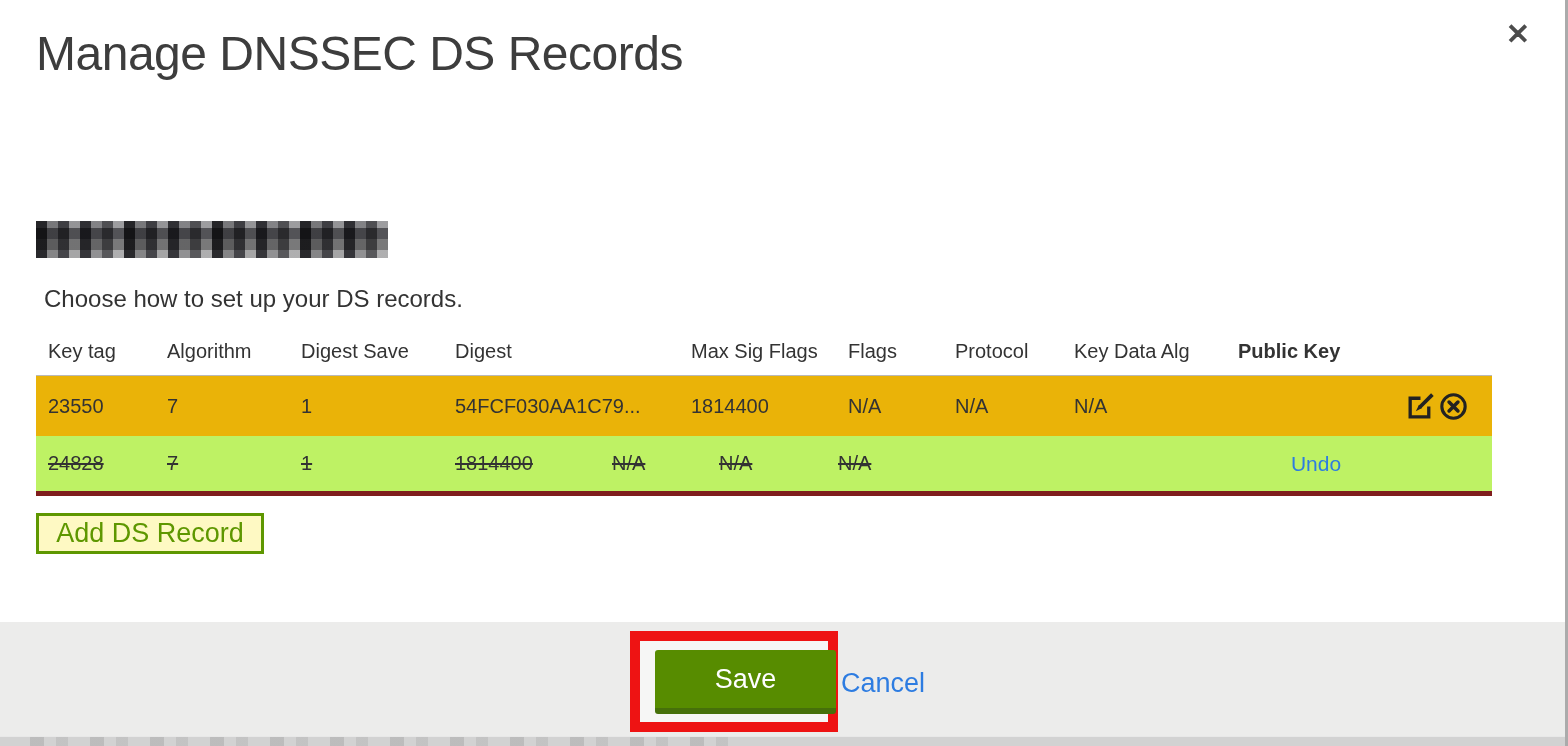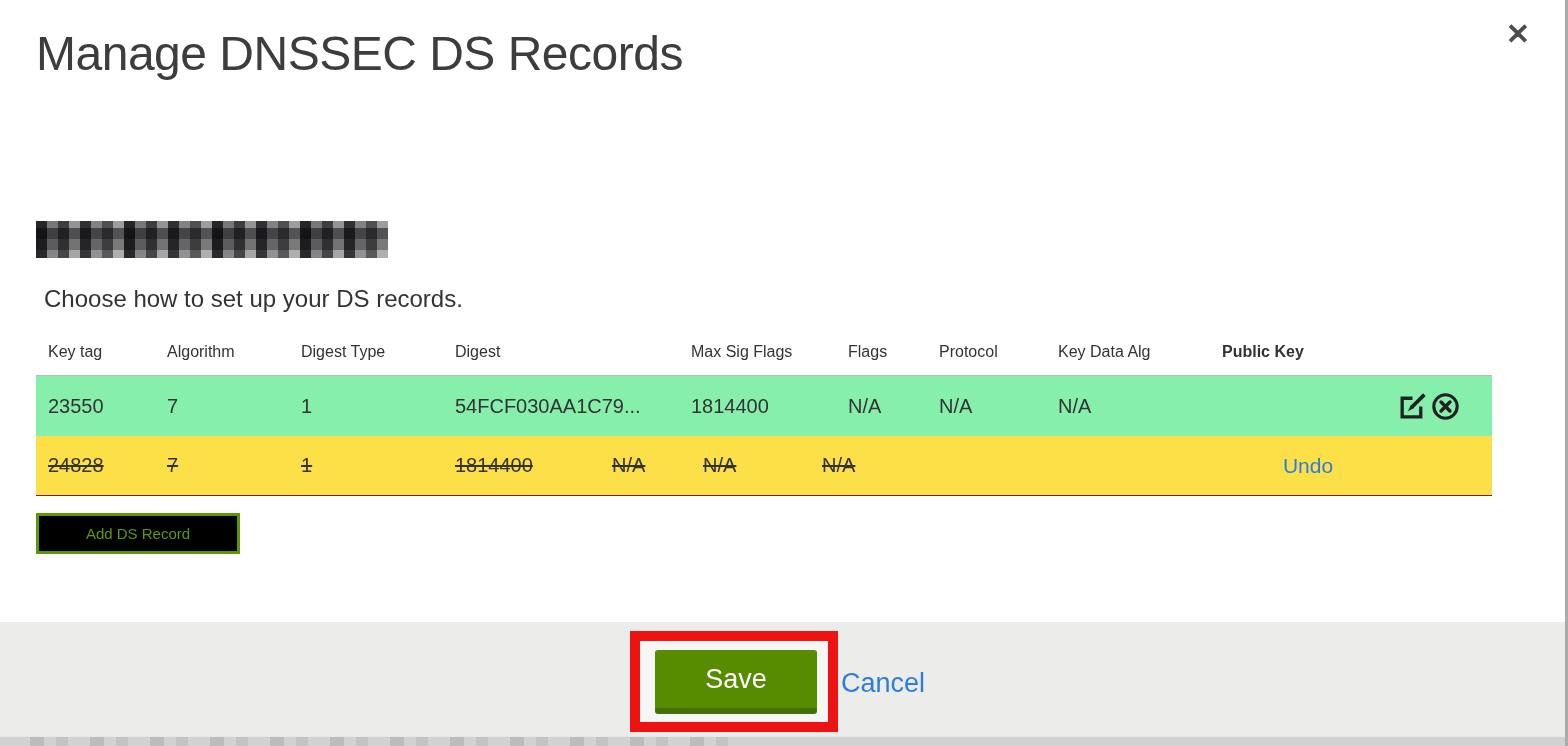--- a/index.html
+++ b/index.html
@@ -54,53 +54,53 @@
     position: absolute; left: 44px; top: 285px;
     font-size: 24px; color: #333;
   }
 
   
   .ds-table {
     position: absolute; left: 36px; top: 328px; width: 1456px;
   }
   .trow { display: flex; align-items: center; padding-left: 12px; }
   .thead { height: 47px; }
-  .th { font-size: 16px; color: #333; font-weight: 400; }
+  .th { font-size: 20px; color: #333; font-weight: 400; }
   .tr1 {
-    height: 61px; background: #86efac;
+    height: 61px; background: #eab308;
     border-top: 1px solid #b9b9b9;
   }
   .tr2 {
-    height: 60px; background: #fde047;
-    border-bottom: 1px solid #7f1d1d;
+    height: 60px; background: #bef264;
+    border-bottom: 5px solid #7f1d1d;
   }
   .td { font-size: 20px; color: #333; }
   .deleted .td.strik { text-decoration: line-through; }
   .c1 { width: 119px; } .c2 { width: 134px; } .c3 { width: 154px; }
   .c4 { width: 236px; } .c5 { width: 157px; } .c6 { width: 91px; }
-  .c7 { width: 119px; } .c8 { width: 164px; } .c9 { width: 150px; font-weight: bold; }
+  .c7 { width: 119px; margin-left: 16px; } .c8 { width: 164px; } .c9 { width: 150px; font-weight: bold; }
   .c-act {
     flex: 1; display: flex; justify-content: center; align-items: center;
     padding-right: 6px; gap: 1px;
   }
   .icon-btn {
     display: inline-flex; align-items: center; justify-content: center;
     width: 32px; height: 32px; cursor: pointer; background: none; border: none;
   }
   .undo-link, .cancel-link {
     color: #2d7ce1; text-decoration: none; cursor: pointer;
   }
   .undo-link { font-size: 21px; padding-right: 6px; }
 
   
   .add-btn {
     position: absolute; left: 36px; top: 513px;
-    width: 204px; height: 41px;
-    background: #000000; border: 3px solid #5e9700;
-    color: #5e9700; font-size: 15px; font-family: "Liberation Sans", sans-serif;
+    width: 228px; height: 41px;
+    background: #fef9c3; border: 3px solid #5e9700;
+    color: #5e9700; font-size: 27px; font-family: "Liberation Sans", sans-serif;
     cursor: pointer;
   }
 
   
   .footer {
     position: absolute; left: 0; top: 622px; width: 1568px; height: 114px;
     background: #ececeb;
   }
   .bottom-strip {
     position: absolute; left: 0; top: 736px; width: 1568px; height: 10px;
@@ -113,21 +113,21 @@
   }
   .annotation-box {
     position: absolute; left: 630px; top: 631px;
     width: 208px; height: 101px;
     border: 10px solid #ee1313;
     background: #f6f6f5;
     z-index: 10;
   }
   .save-btn {
     position: absolute; left: 655px; top: 650px;
-    width: 162px; height: 64px;
+    width: 181px; height: 64px;
     background: #578c00; border: none; border-bottom: 6px solid #46700a;
     border-radius: 3px;
     color: #ffffff; font-size: 27px; font-family: "Liberation Sans", sans-serif;
     cursor: pointer; z-index: 20;
   }
   .cancel-link {
     position: absolute; left: 841px; top: 668px;
     font-size: 27px; z-index: 20;
   }
 </style>
@@ -142,21 +142,21 @@
 
   <div class="domain-redacted"></div>
 
   <div class="instruction">Choose how to set up your DS records.</div>
 
   <div class="ds-table">
 
     <div class="trow thead">
       <div class="th c1">Key tag</div>
       <div class="th c2">Algorithm</div>
-      <div class="th c3">Digest Type</div>
+      <div class="th c3">Digest Save</div>
       <div class="th c4">Digest</div>
       <div class="th c5">Max Sig Flags</div>
       <div class="th c6">Flags</div>
       <div class="th c7">Protocol</div>
       <div class="th c8">Key Data Alg</div>
       <div class="th c9">Public Key</div>
       <div class="th c-act"></div>
     </div>
 
     <div class="trow tr1">

